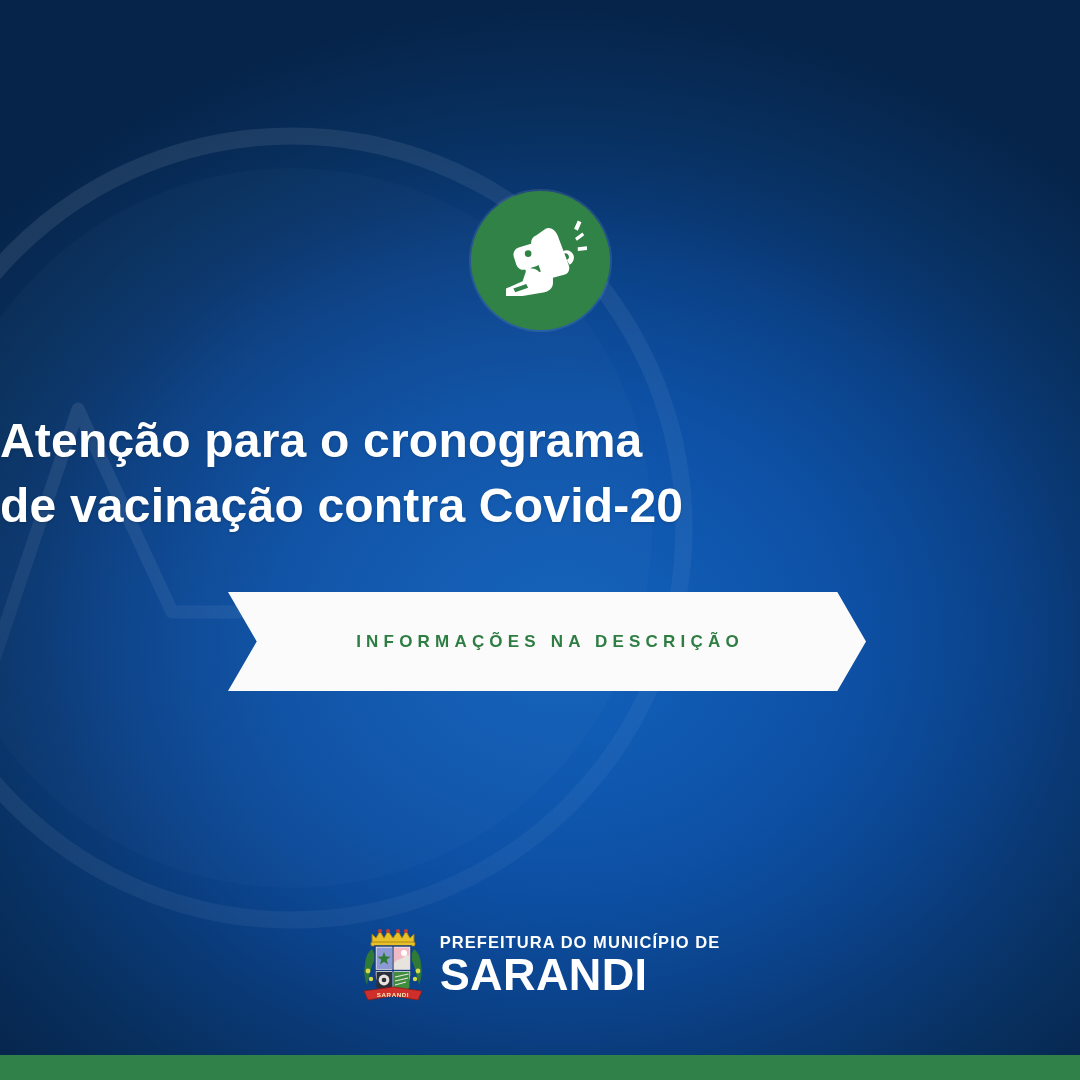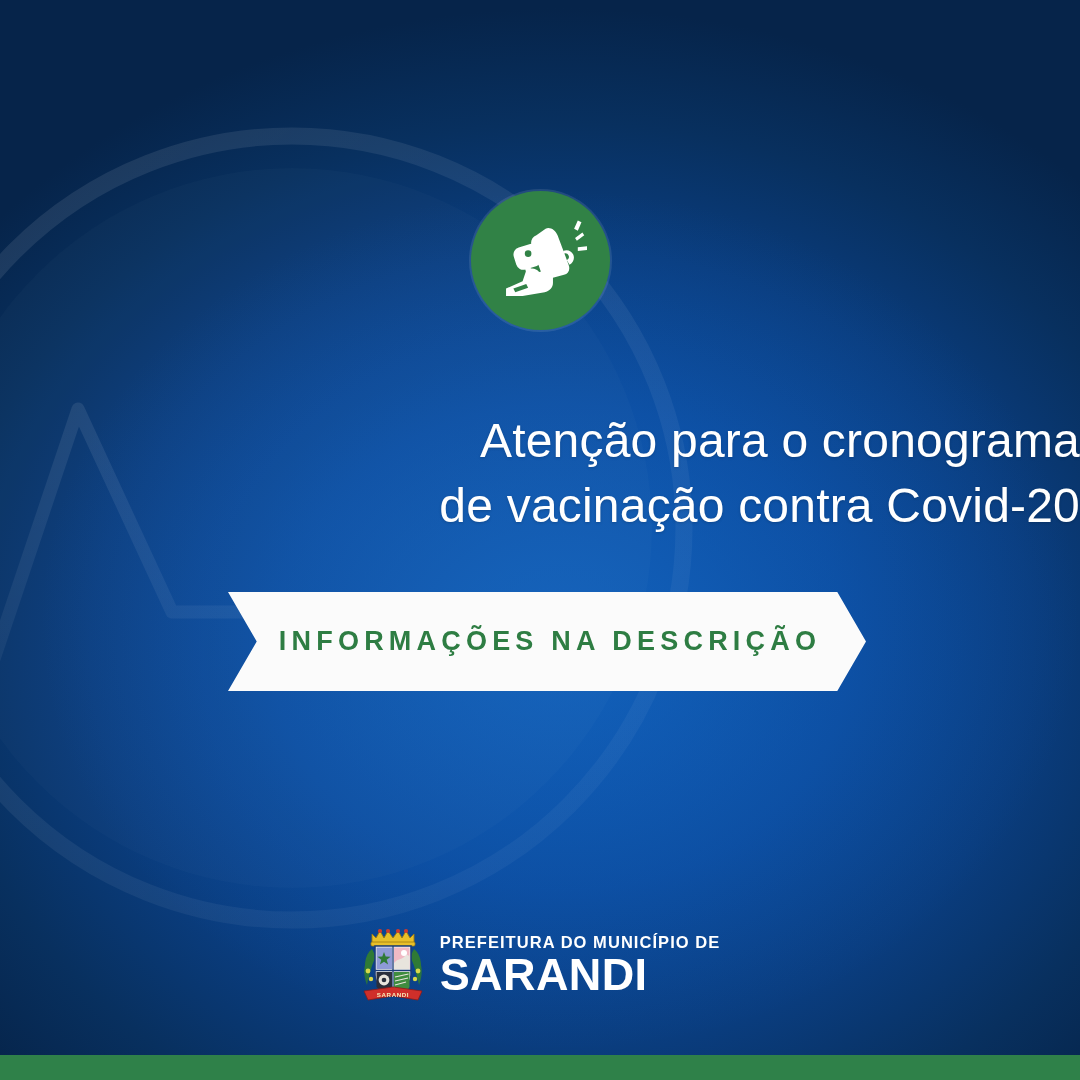--- a/index.html
+++ b/index.html
@@ -40,24 +40,24 @@
     box-shadow: 0 0 0 2px rgba(255,255,255,0.10);
   }
   .badge-circle svg { display: block; }
 
   
   .headline {
     position: absolute;
     left: 0;
     right: 0;
     top: 408px;
-    text-align: right;
+    text-align: left;
     color: #ffffff;
     font-size: 48px;
-    font-weight: 400;
+    font-weight: 700;
     line-height: 65px;
     letter-spacing: 0.2px;
     text-shadow: 0 1px 3px rgba(0,0,0,0.18);
   }
   .headline .ln { display: block; }
 
   
   .banner {
     position: absolute;
     left: 228px;
@@ -66,21 +66,21 @@
     height: 99px;
     background: #fbfbfb;
     -webkit-clip-path: polygon(0 0, 95.5% 0, 100% 50%, 95.5% 100%, 0 100%, 4.5% 50%);
     clip-path: polygon(0 0, 95.5% 0, 100% 50%, 95.5% 100%, 0 100%, 4.5% 50%);
     display: flex;
     align-items: center;
     justify-content: center;
   }
   .banner-text {
     color: #2e7d43;
-    font-size: 27px;
+    font-size: 17px;
     font-weight: 700;
     letter-spacing: 5.2px;
     white-space: nowrap;
     padding-left: 6px;
   }
 
   
   .logo-lockup {
     position: absolute;
     left: 0;

